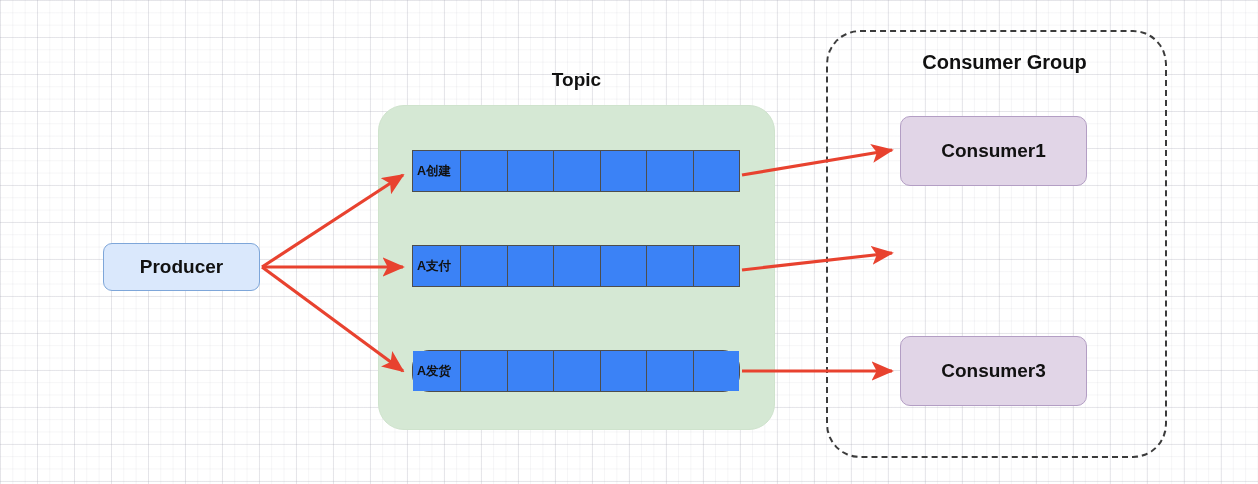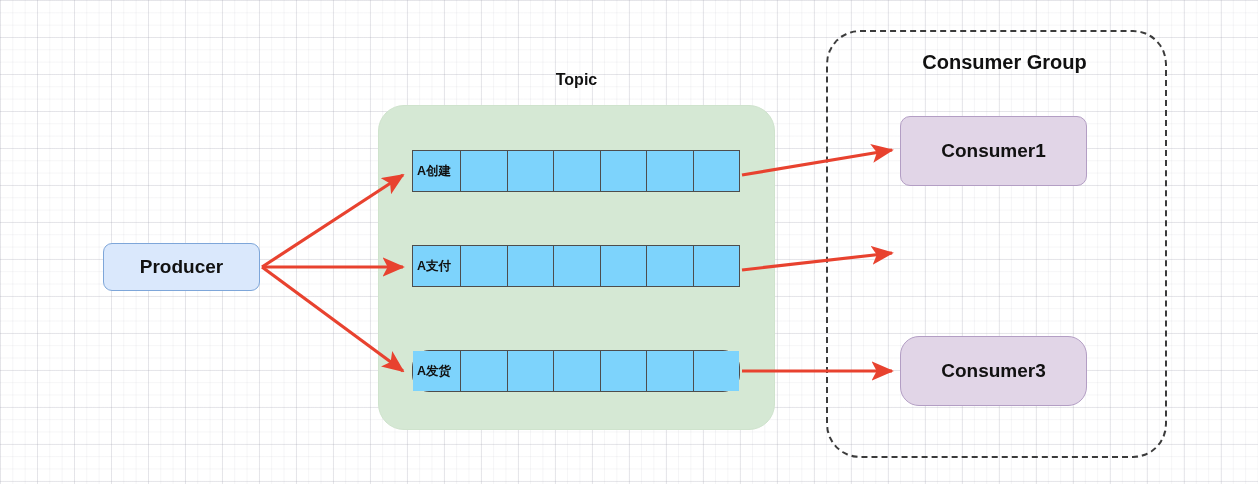--- a/index.html
+++ b/index.html
@@ -65,21 +65,21 @@
     height: 325px;
     background: #d5e8d4;
     border: 1px solid #cfe3cd;
     border-radius: 26px;
   }
   .topic-label {
     left: 378px;
     top: 66px;
     width: 397px;
     height: 28px;
-    font-size: 16px;
+    font-size: 19px;
     font-weight: bold;
     color: #111111;
   }
 
   
   .partition-row {
     position: absolute;
     display: flex;
     left: 412px;
     width: 328px;
@@ -91,21 +91,21 @@
   .partition-row.r1 { top: 150px; }
   .partition-row.r2 { top: 245px; }
   .partition-row.r3 { top: 350px; border-radius: 17px; }
 
   .pcell {
     box-sizing: border-box;
     height: 100%;
     border-right: 1.6px solid #4d4d4d;
     display: flex;
     align-items: center;
-    background: #7dd3fc;
+    background: #3b82f6;
   }
   .pcell:last-child { border-right: none; }
   .pcell.labeled {
     width: 48px;
     padding-left: 4px;
     font-size: 12.5px;
     font-weight: bold;
     color: #111111;
     white-space: nowrap;
   }
@@ -137,21 +137,21 @@
     height: 70px;
     background: #e1d5e7;
     border: 1.4px solid #b39ec4;
     border-radius: 10px;
     font-size: 19px;
     font-weight: bold;
     color: #111111;
   }
   .consumer-box.c1 { top: 116px; }
   .consumer-box.c2 { top: 219px; }
-  .consumer-box.c3 { top: 336px; border-radius: 19px; }
+  .consumer-box.c3 { top: 336px; }
 </style>
 </head>
 <body>
 
 <div id="canvas">
 
   <div class="node topic-box"></div>
 
   <div class="node consumer-group-box"></div>
 

